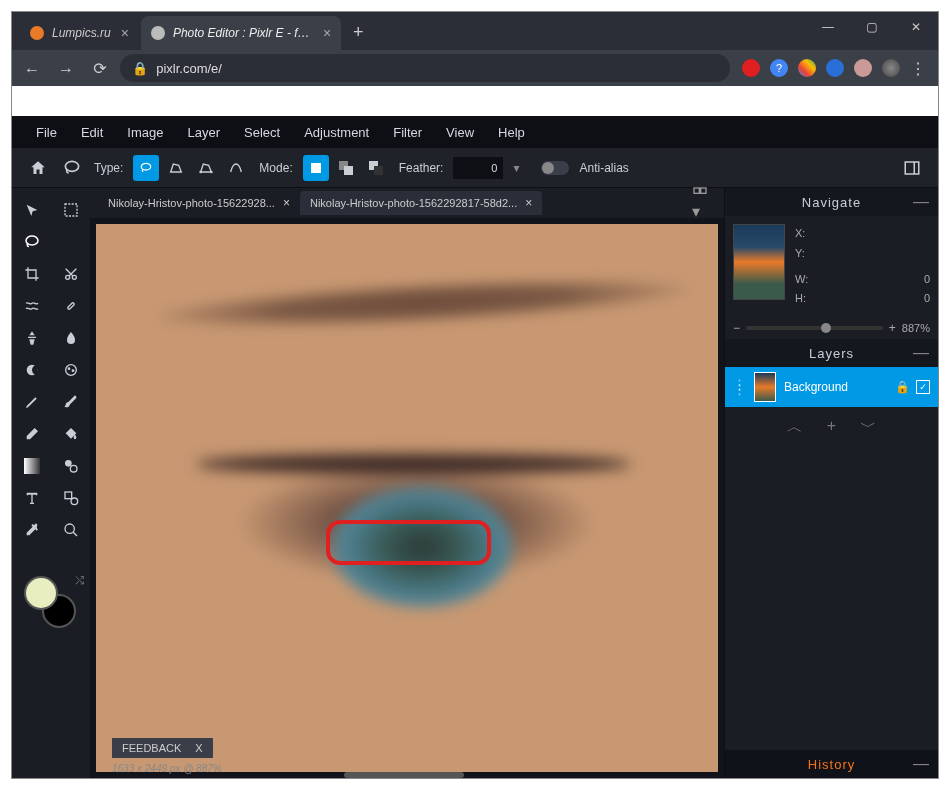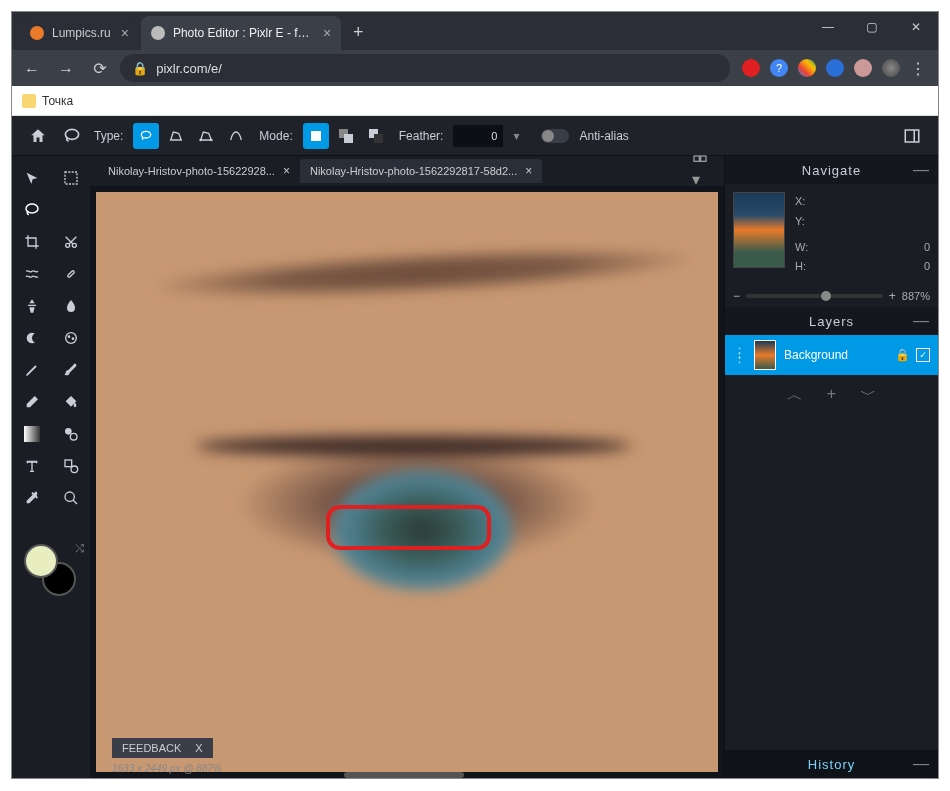--- a/index.html
+++ b/index.html
@@ -6,21 +6,21 @@
 body { background: #fff; width: 950px; height: 791px; overflow: hidden; }
 
 
 .browser-window { width: 928px; height: 768px; margin: 11px; border: 1px solid #888; background: #fff; position: relative; }
 .titlebar { height: 38px; background: #2b2e37; display: flex; align-items: flex-end; }
 .tabs-area { display: flex; flex: 1; height: 34px; padding-left: 8px; }
 .tab { display: flex; align-items: center; height: 34px; padding: 0 10px; color: #ccc; font-size: 12px; border-radius: 8px 8px 0 0; margin-right: 2px; min-width: 0; }
 .tab.inactive { background: #2b2e37; }
 .tab.active { background: #3b3f48; color: #eee; }
 .tab .favicon { width: 14px; height: 14px; border-radius: 50%; margin-right: 8px; flex-shrink: 0; }
-.tab .label { white-space: nowrap; overflow: hidden; text-overflow: ellipsis; max-width: 140px; }
+.tab .label { white-space: nowrap; overflow: hidden; text-overflow: ellipsis; max-width: 140px; font-style: italic; }
 .tab .close { margin-left: 10px; font-size: 14px; color: #aaa; }
 .newtab { color: #ccc; font-size: 18px; padding: 6px 10px; }
 .win-controls { display: flex; height: 30px; align-self: flex-start; }
 .win-btn { width: 44px; display: flex; align-items: center; justify-content: center; color: #ccc; font-size: 12px; }
 
 .addressbar { height: 36px; background: #3b3f48; display: flex; align-items: center; padding: 0 6px; gap: 6px; }
 .nav-btn { width: 28px; height: 28px; display: flex; align-items: center; justify-content: center; color: #ccc; font-size: 16px; }
 .url-box { flex: 1; height: 28px; background: #2b2e37; border-radius: 14px; display: flex; align-items: center; padding: 0 12px; color: #ddd; font-size: 13px; gap: 8px; }
 .ext-icons { display: flex; gap: 10px; padding: 0 6px; }
 .ext-icon { width: 18px; height: 18px; border-radius: 50%; }
@@ -135,27 +135,34 @@
       <span class="ext-icon" style="background:#e02020"></span>
       <span class="ext-icon" style="background:#4285f4;color:#fff;font-size:11px;text-align:center;line-height:18px">?</span>
       <span class="ext-icon" style="background:linear-gradient(45deg,#4285f4,#ea4335,#fbbc05,#34a853)"></span>
       <span class="ext-icon" style="background:#2a6ed8"></span>
       <span class="ext-icon" style="background:#c99"></span>
       <span class="ext-icon" style="background:radial-gradient(circle,#888,#444)"></span>
       <span style="color:#ccc;font-size:16px">⋮</span>
     </div>
   </div>
 
-  <div class="bookmarks">
-    <span class="bm-icon"></span>
-    <span>Точка</span>
-  </div>
 
   <div class="app">
 
+    <div class="menubar">
+      <span>File</span>
+      <span>Edit</span>
+      <span>Image</span>
+      <span>Layer</span>
+      <span>Select</span>
+      <span>Adjustment</span>
+      <span>Filter</span>
+      <span>View</span>
+      <span>Help</span>
+    </div>
 
     <div class="optionsbar">
       <div class="opt-icon">
           <svg width="18" height="18" viewBox="0 0 24 24" fill="#c9cdd6">
             <path d="M12 3l9 8h-3v9h-4v-6H10v6H6v-9H3z"></path>
           </svg>
         </div>
       <div class="opt-icon">
           <svg width="20" height="20" viewBox="0 0 24 24" fill="none" stroke="#c9cdd6" stroke-width="2">
             <ellipse cx="12" cy="10" rx="8" ry="6"></ellipse>
@@ -440,20 +447,20 @@
             </div>
           </div>
           <div class="layer-actions">
             <span>︿</span>
             <span>+</span>
             <span>﹀</span>
           </div>
         </div>
 
         <div class="panel-hdr" style="background:#0f1218">
-          <span style="color:#7dd3fc">History</span>
+          <span style="color:#f97316">History</span>
           <span class="collapse">—</span>
         </div>
       </div>
 
     </div>
   </div>
 </div>
 
 </body></html>

